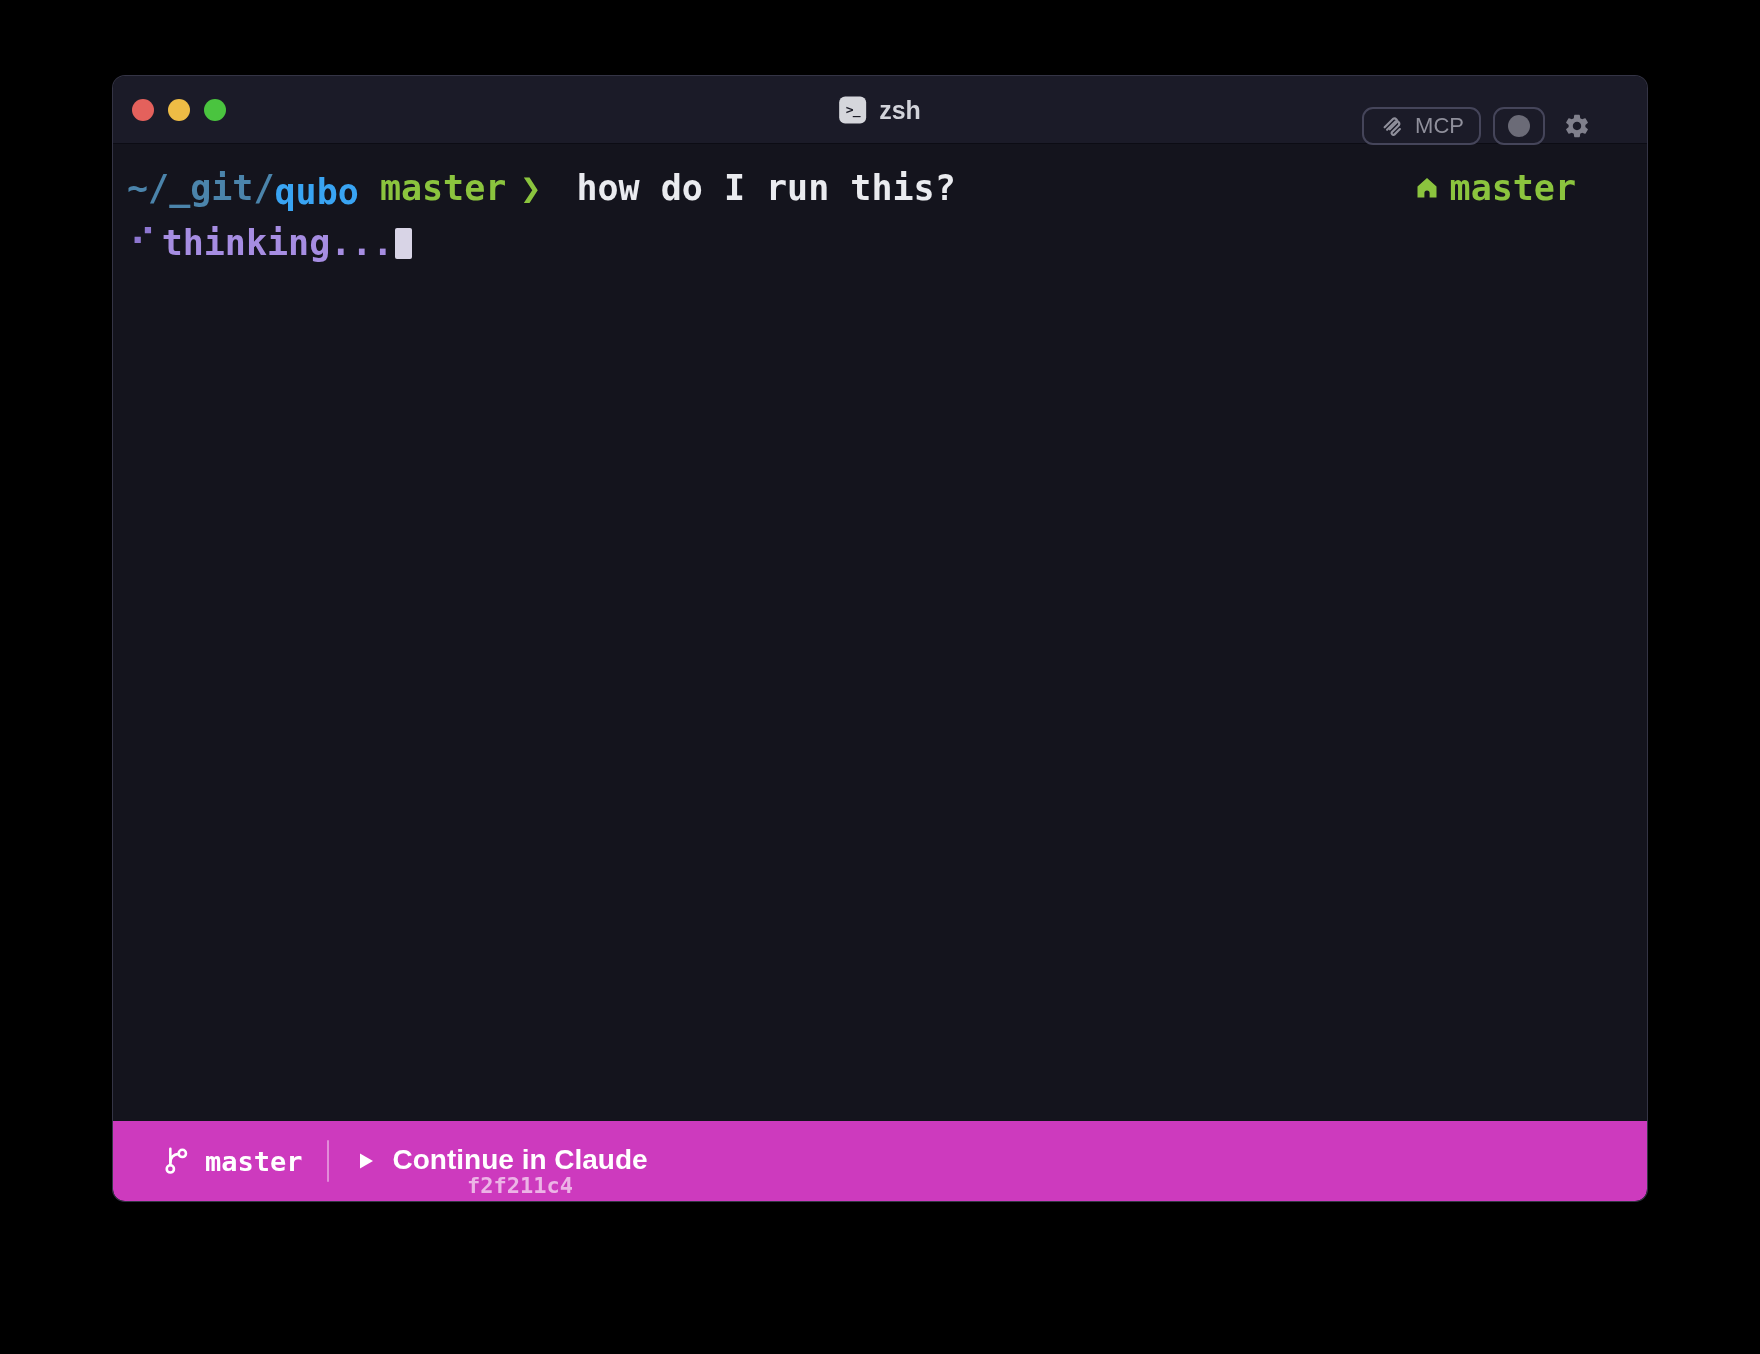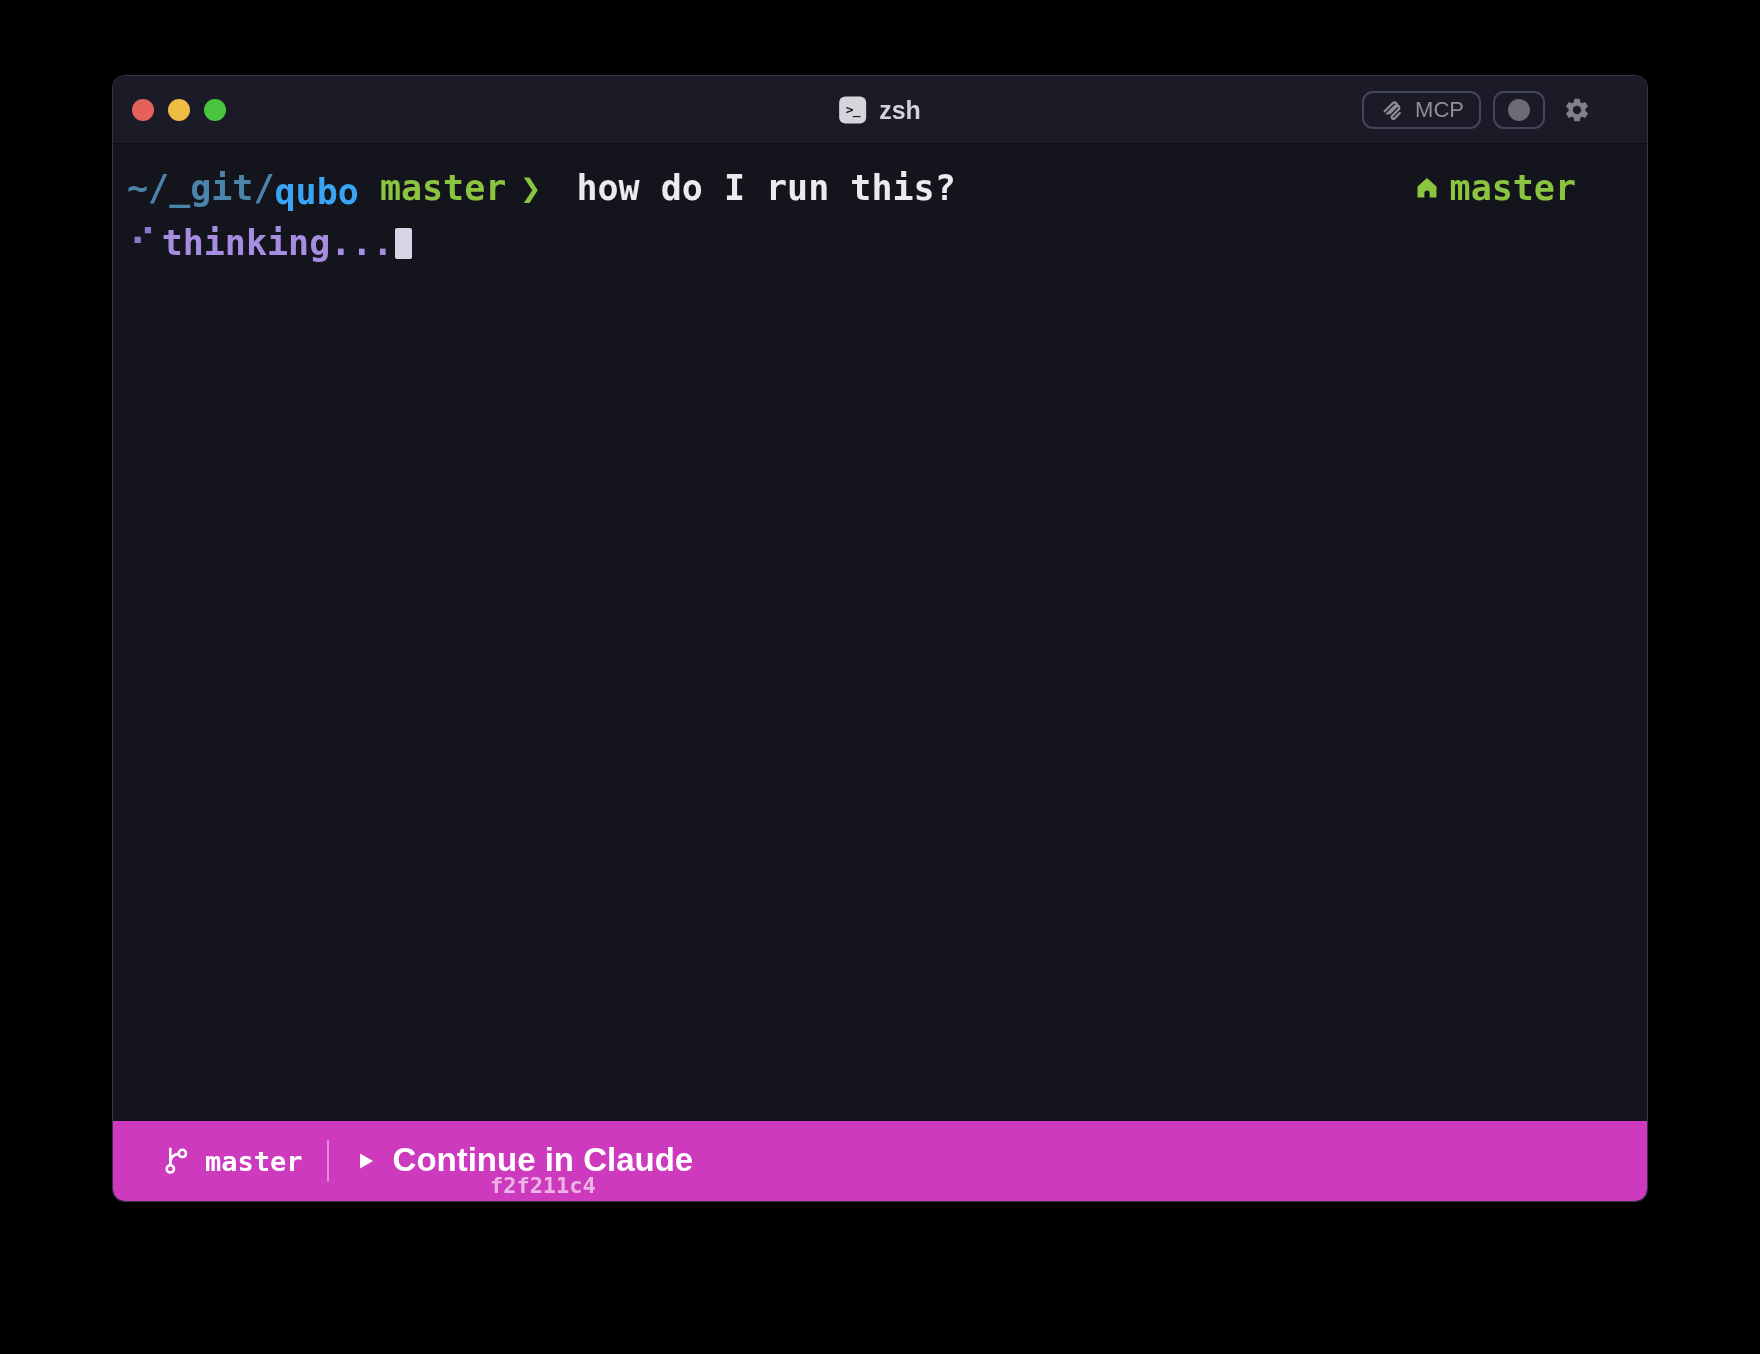--- a/index.html
+++ b/index.html
@@ -30,21 +30,21 @@
     display:flex; align-items:center; gap:13px;
   }
   .term-icon {
     width:27px; height:27px; border-radius:6px; background:#d5d6dc;
     display:flex; align-items:center; justify-content:center;
     color:#1a1a26; font-family:"DejaVu Sans Mono", monospace;
     font-weight:700; font-size:13px; letter-spacing:-1px; padding-bottom:2px;
   }
   .title-text { color:#d2d3da; font-size:25px;font-weight:bold; }
   .controls {
-    position:absolute; right:0; top:0; height:100%;
+    position:absolute; right:0; top:16px; height:100%;
     display:flex; align-items:center; padding-right:56px;
   }
   .mcp-btn {
     display:flex; align-items:center; gap:9px;
     height:38px; padding:0 15px; border:2px solid #45455a; border-radius:11px;
     color:#8f8f9b; font-size:22px; background:transparent; margin-right:12px;
   }
   .rec-btn {
     width:52px; height:38px; border:2px solid #45455a; border-radius:11px;
     display:flex; align-items:center; justify-content:center;
@@ -84,21 +84,21 @@
   .f-branch { margin-left:16px; }
   .f-sep {
     width:2px; height:42px; background:rgba(255,255,255,0.42); border-radius:1px;
   }
   .f-sep.left-sep { margin:0 24px; }
   .f-sep.right-sep { margin:0 22px; }
   .continue-block {
     display:flex; flex-direction:column; align-items:center; gap:1px;
     transform:translateY(8px); margin-left:16px;
   }
-  .continue-label { font-size:33px; font-weight:700; line-height:32px; }
+  .continue-label { font-size:28px; font-weight:700; line-height:32px; }
   .commit-hash {
     font-family:"DejaVu Sans Mono", monospace; font-weight:700;
     font-size:22px; line-height:18px; color:rgba(255,255,255,0.62);
   }
   .f-model { margin-left:16px; margin-right:22px; }
   .icon-svg { display:block; }
 </style>
 </head>
 <body>
 

